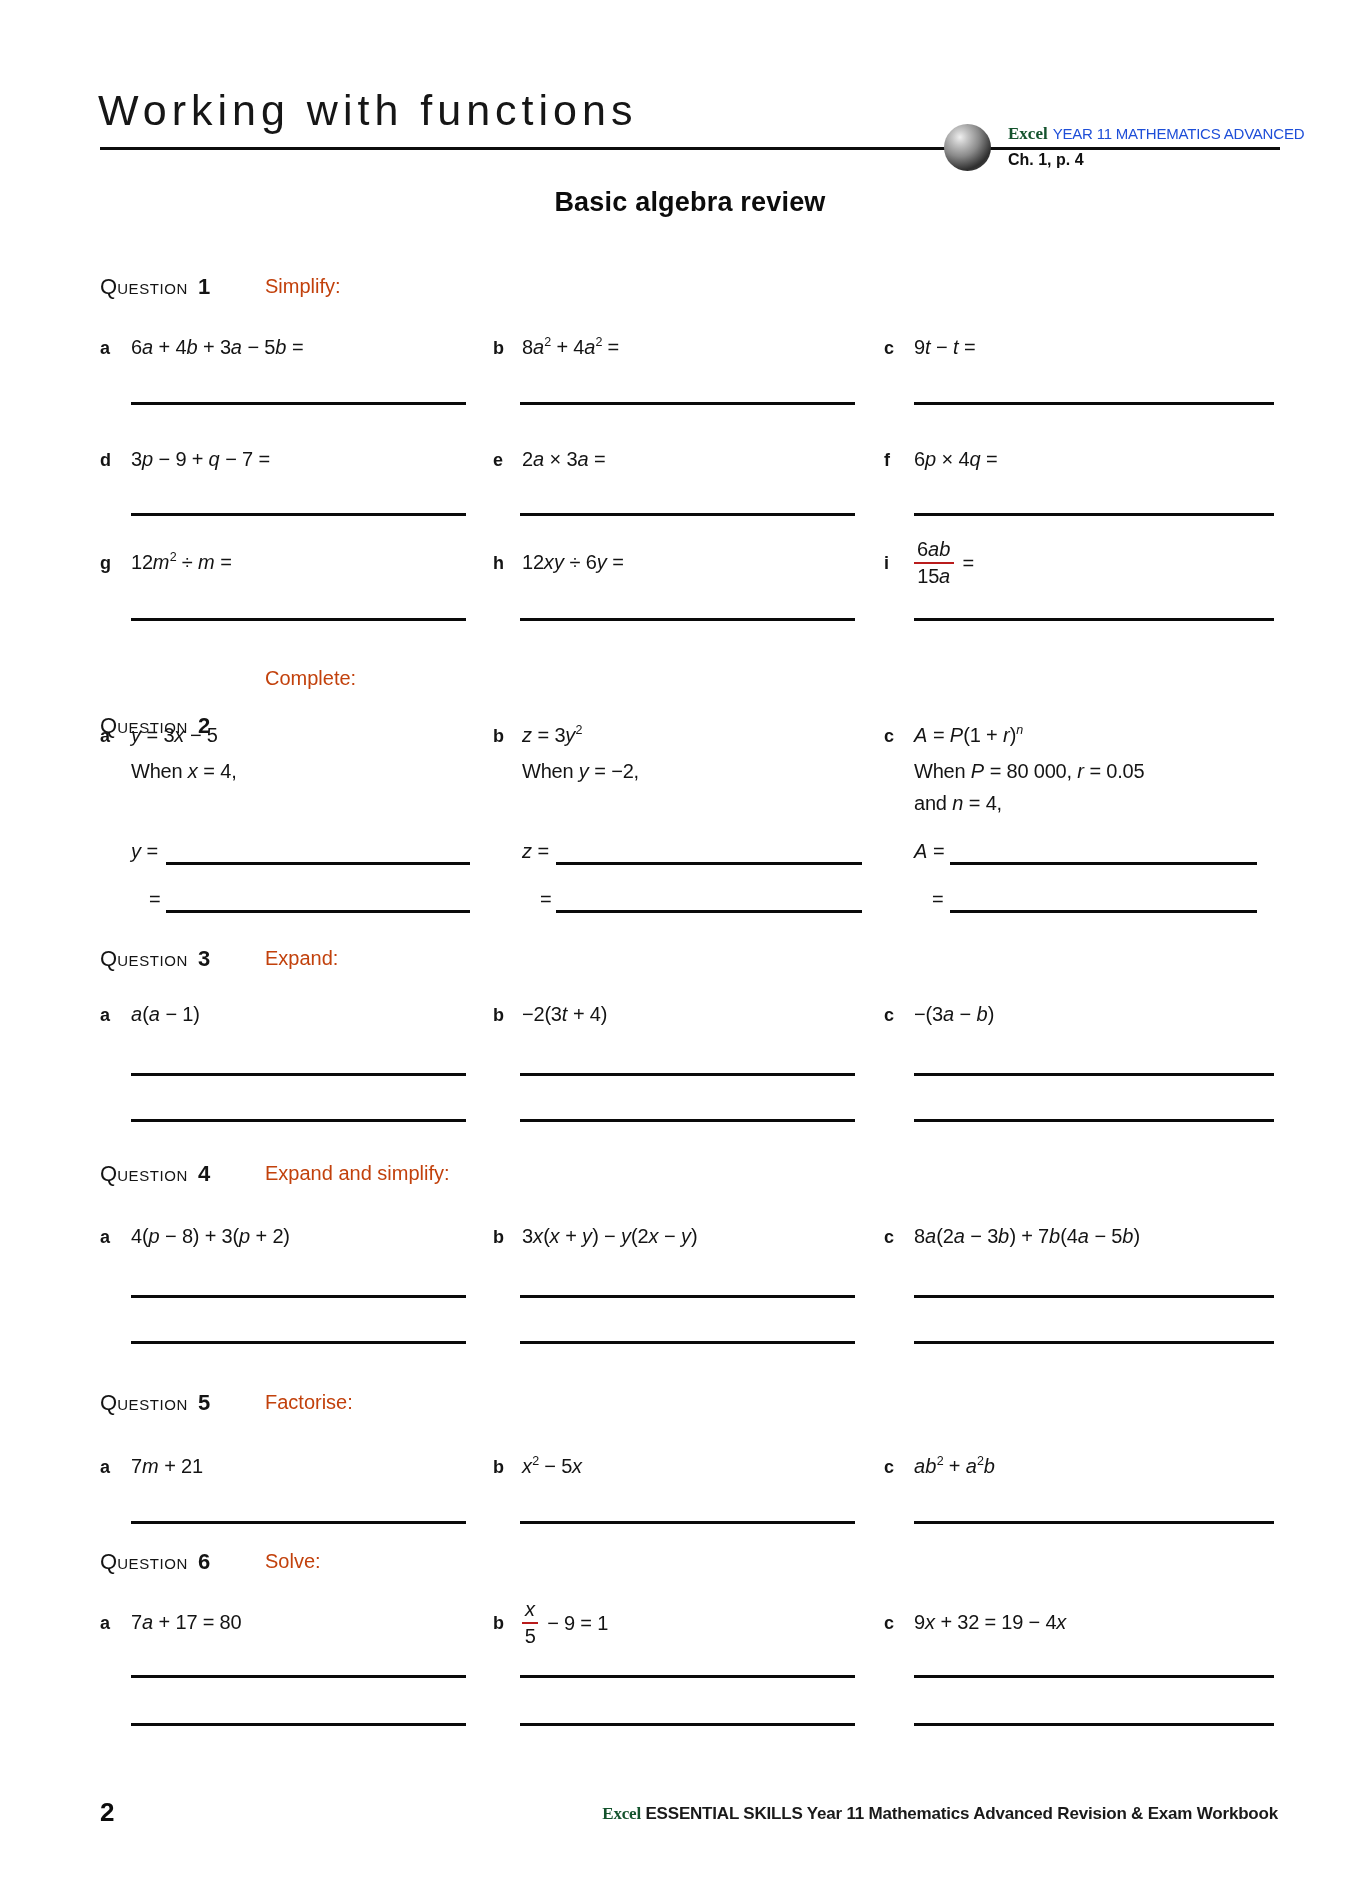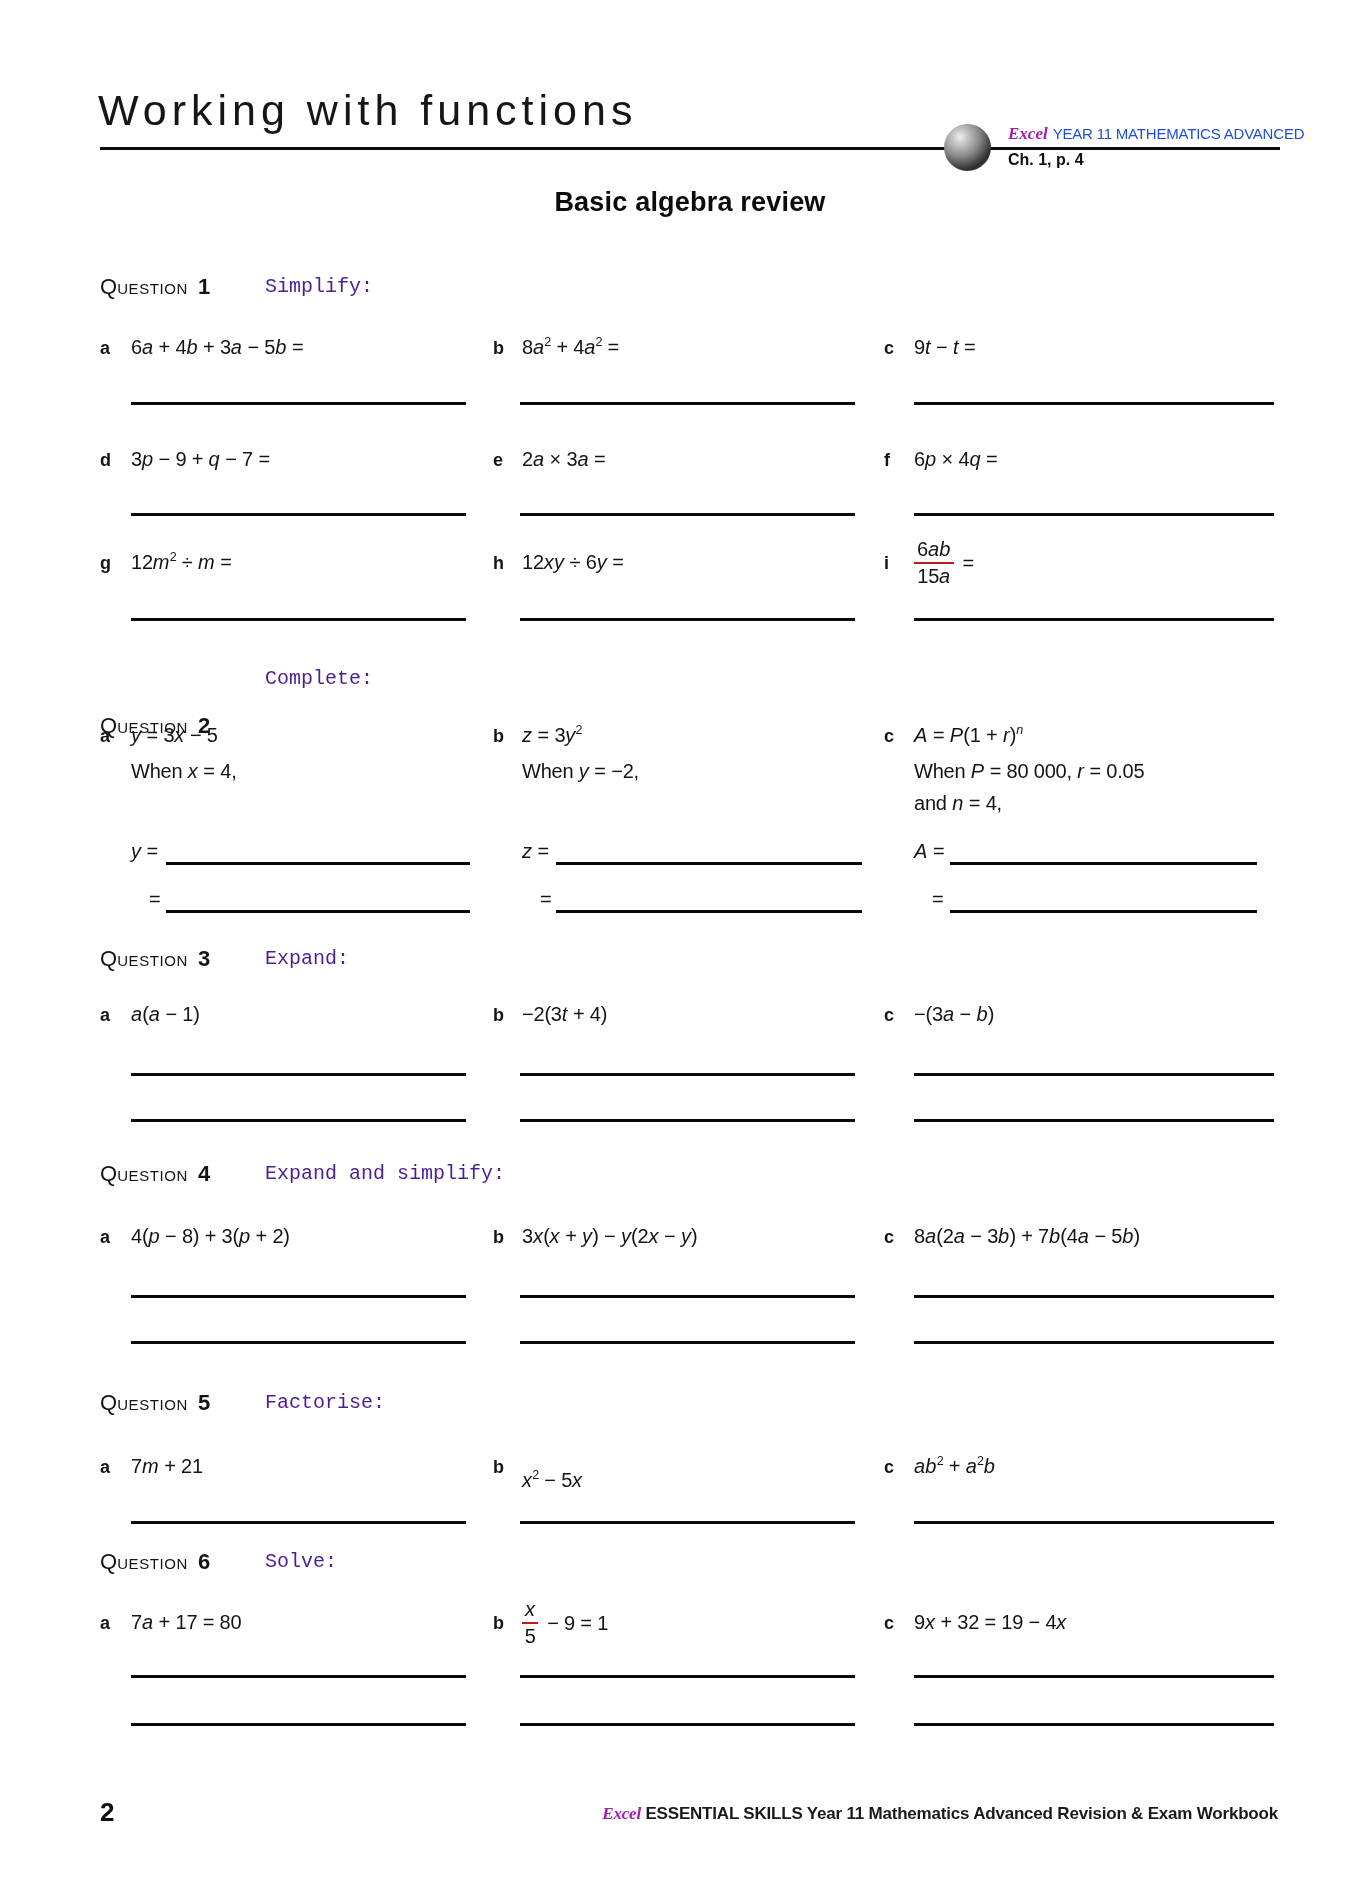--- a/index.html
+++ b/index.html
@@ -9,31 +9,31 @@
     font-family:"Liberation Sans",sans-serif;color:#111;overflow:hidden;
   }
   .abs{position:absolute;}
   
   .title{position:absolute;left:98px;top:86px;font-size:43px;font-weight:400;
          letter-spacing:5px;color:#161616;white-space:nowrap;}
   .rule{position:absolute;left:100px;top:147px;width:1180px;height:3px;background:#0d0d0d;}
   .sphere{position:absolute;left:944px;top:124px;width:47px;height:47px;border-radius:50%;
           background:radial-gradient(circle at 34% 28%, #efefef 0%, #c2c2c2 18%, #8a8a8a 42%, #2e2e2e 72%, #4a4a4a 90%, #8d8d8d 100%);}
   .brandline{position:absolute;left:1008px;top:124px;white-space:nowrap;}
-  .brand-it{font-family:"Liberation Serif",serif;font-style:italic;font-weight:bold;font-size:17px;color:#a21caf;}
+  .brand-it{font-family:"Liberation Serif",serif;font-weight:bold;font-size:17px;color:#14532d;}
   .brand-rest{font-size:15px;letter-spacing:-0.2px;margin-left:5px;color:#1d4ed8;}
   .chref{position:absolute;left:1008px;top:151px;font-weight:bold;font-size:16px;color:#111;}
   .sechead{position:absolute;left:100px;top:187px;width:1180px;text-align:center;
            font-size:27px;font-weight:bold;letter-spacing:0.2px;color:#0c0c0c;}
   
   .qhead{white-space:nowrap;color:#141414;}
   .qfirst{font-size:22px;}
   .qrest{font-size:15px;letter-spacing:0.6px;}
   .qnum{font-size:22px;font-weight:bold;margin-left:10px;}
-  .qinstr{font-size:20px;color:#4c1d95;white-space:nowrap;font-family:Liberation Mono, monospace;}
+  .qinstr{font-size:20px;color:#c2410c;white-space:nowrap;}
   
   .plabel{font-weight:bold;font-size:18px;color:#141414;}
   .eq{font-size:20px;letter-spacing:-0.2px;white-space:nowrap;color:#141414;}
   .eq i{font-style:italic;letter-spacing:0.2px;}
   sup{font-size:12.5px;line-height:0;}
   .aline{border-top:3px solid #0a0a0a;height:0;}
   .fraccell{display:flex;align-items:center;height:58px;}
   .fraccell .frac{margin-right:9px;}
   .frac{display:inline-block;text-align:center;vertical-align:middle;}
   .fr-n{display:block;border-bottom:2px solid #b91c1c;padding:0 3px 1px;}
@@ -141,21 +141,21 @@
       <div class="plabel abs" style="left: 884px; top: 1227px;">c</div>
       <div class="eq abs" style="left: 914px; top: 1225px;">8<i>a</i>(2<i>a</i> − 3<i>b</i>) + 7<i>b</i>(4<i>a</i> − 5<i>b</i>)</div>
       <div class="aline abs" style="left: 914px; top: 1295px; width: 360px;"></div>
       <div class="aline abs" style="left: 914px; top: 1341px; width: 360px;"></div>
       <div class="qhead abs" style="left: 100px; top: 1390px;"><span class="qfirst">Q</span><span class="qrest">UESTION</span><span class="qnum">5</span></div>
       <div class="qinstr abs" style="left: 265px; top: 1391px;">Factorise:</div>
       <div class="plabel abs" style="left: 100px; top: 1457px;">a</div>
       <div class="eq abs" style="left: 131px; top: 1455px;">7<i>m</i> + 21</div>
       <div class="aline abs" style="left: 131px; top: 1521px; width: 335px;"></div>
       <div class="plabel abs" style="left: 493px; top: 1457px;">b</div>
-      <div class="eq abs" style="left: 522px; top: 1455px; margin-top: 14px;"><i>x</i><sup>2</sup> − 5<i>x</i></div>
+      <div class="eq abs" style="left: 522px; top: 1455px;"><i>x</i><sup>2</sup> − 5<i>x</i></div>
       <div class="aline abs" style="left: 520px; top: 1521px; width: 335px;"></div>
       <div class="plabel abs" style="left: 884px; top: 1457px;">c</div>
       <div class="eq abs" style="left: 914px; top: 1455px;"><i>a</i><i>b</i><sup>2</sup> + <i>a</i><sup>2</sup><i>b</i></div>
       <div class="aline abs" style="left: 914px; top: 1521px; width: 360px;"></div>
       <div class="qhead abs" style="left: 100px; top: 1549px;"><span class="qfirst">Q</span><span class="qrest">UESTION</span><span class="qnum">6</span></div>
       <div class="qinstr abs" style="left: 265px; top: 1550px;">Solve:</div>
       <div class="plabel abs" style="left: 100px; top: 1613px;">a</div>
       <div class="eq abs" style="left: 131px; top: 1611px;">7<i>a</i> + 17 = 80</div>
       <div class="aline abs" style="left: 131px; top: 1675px; width: 335px;"></div>
       <div class="aline abs" style="left: 131px; top: 1723px; width: 335px;"></div>

